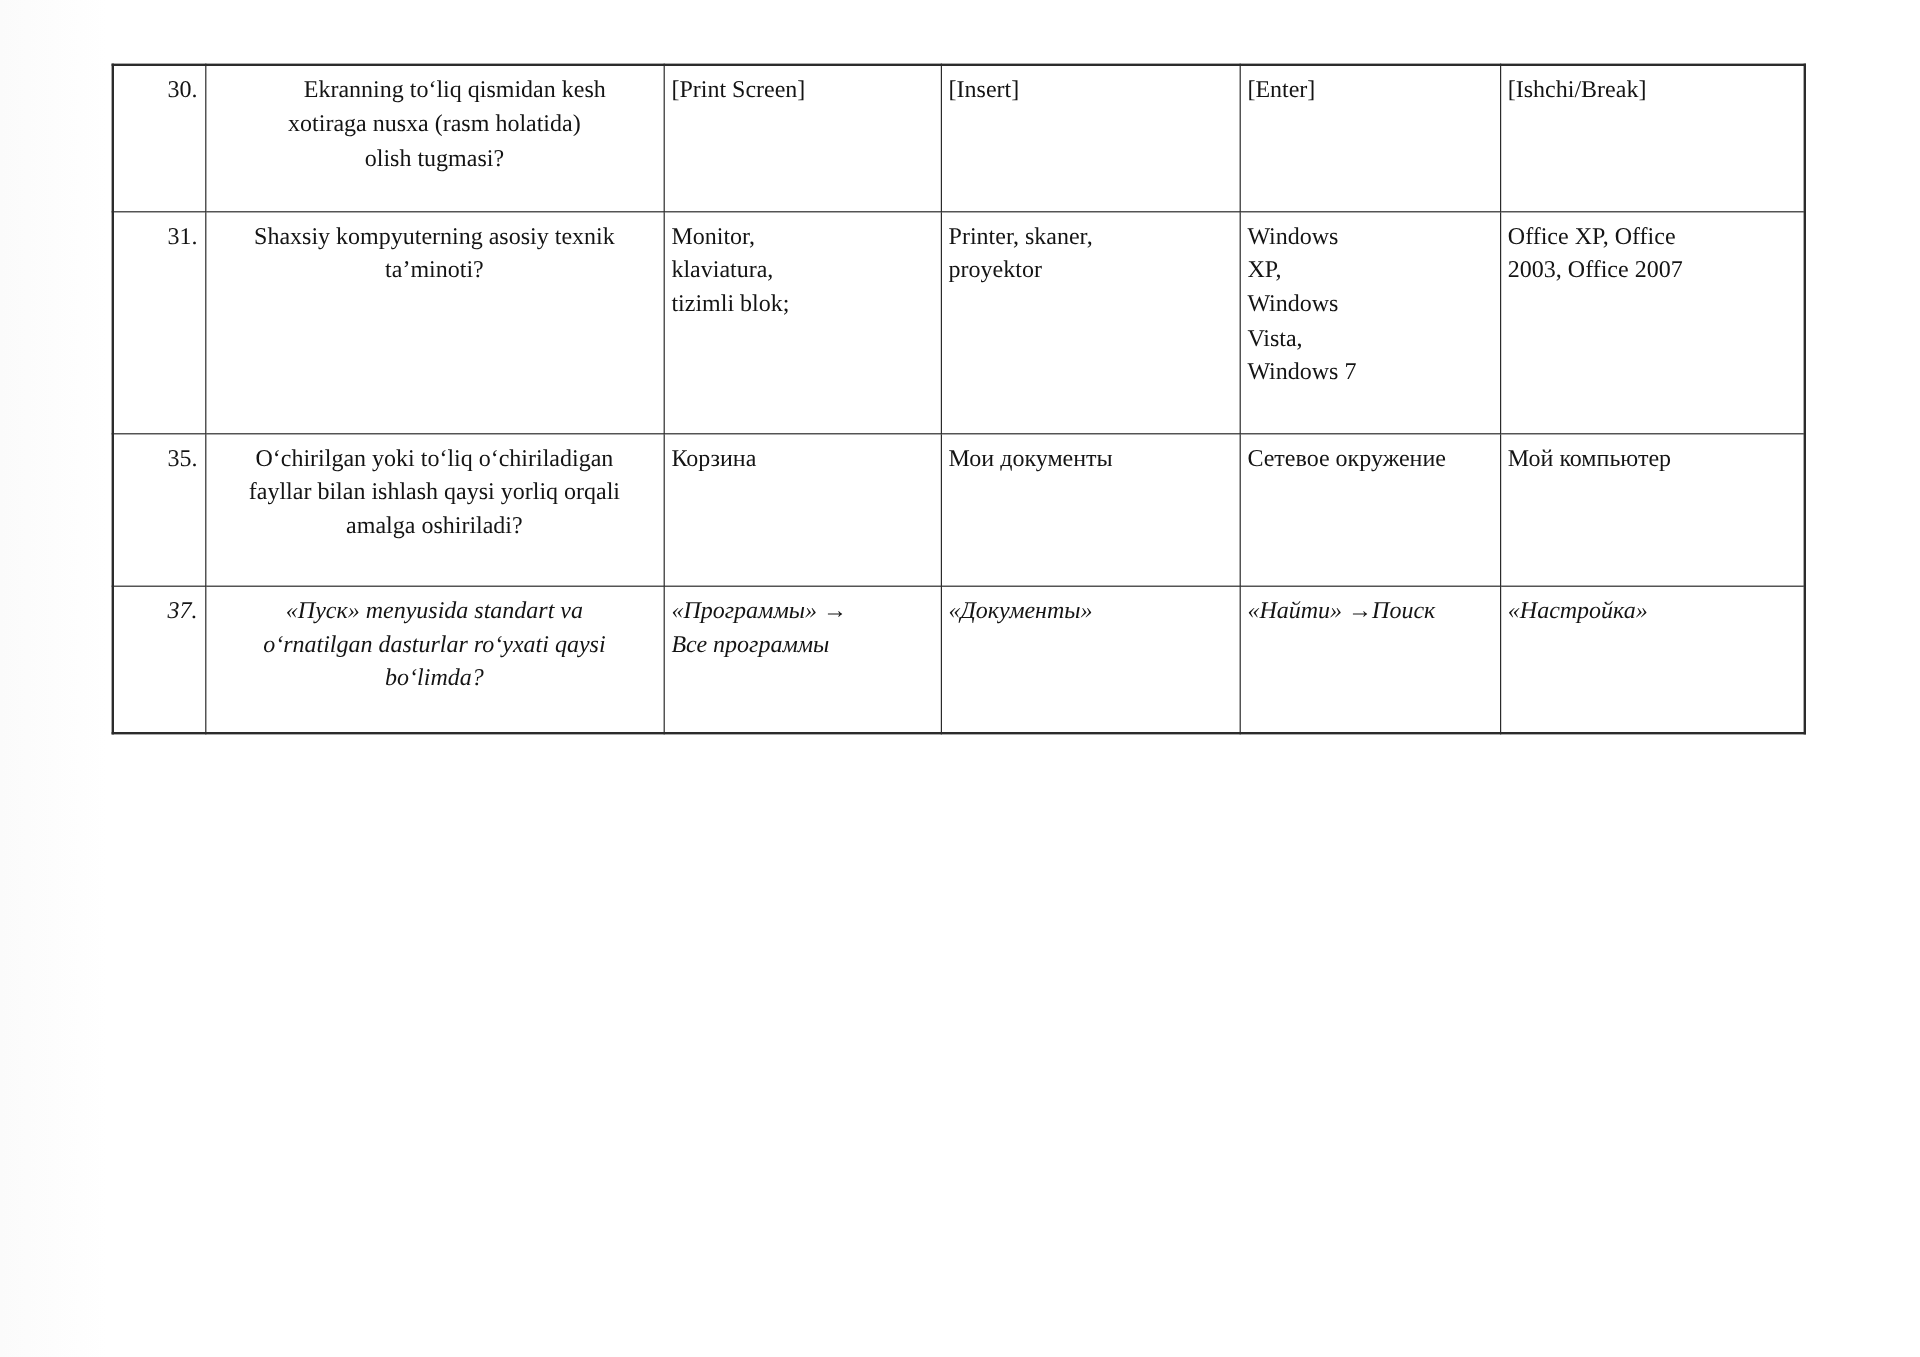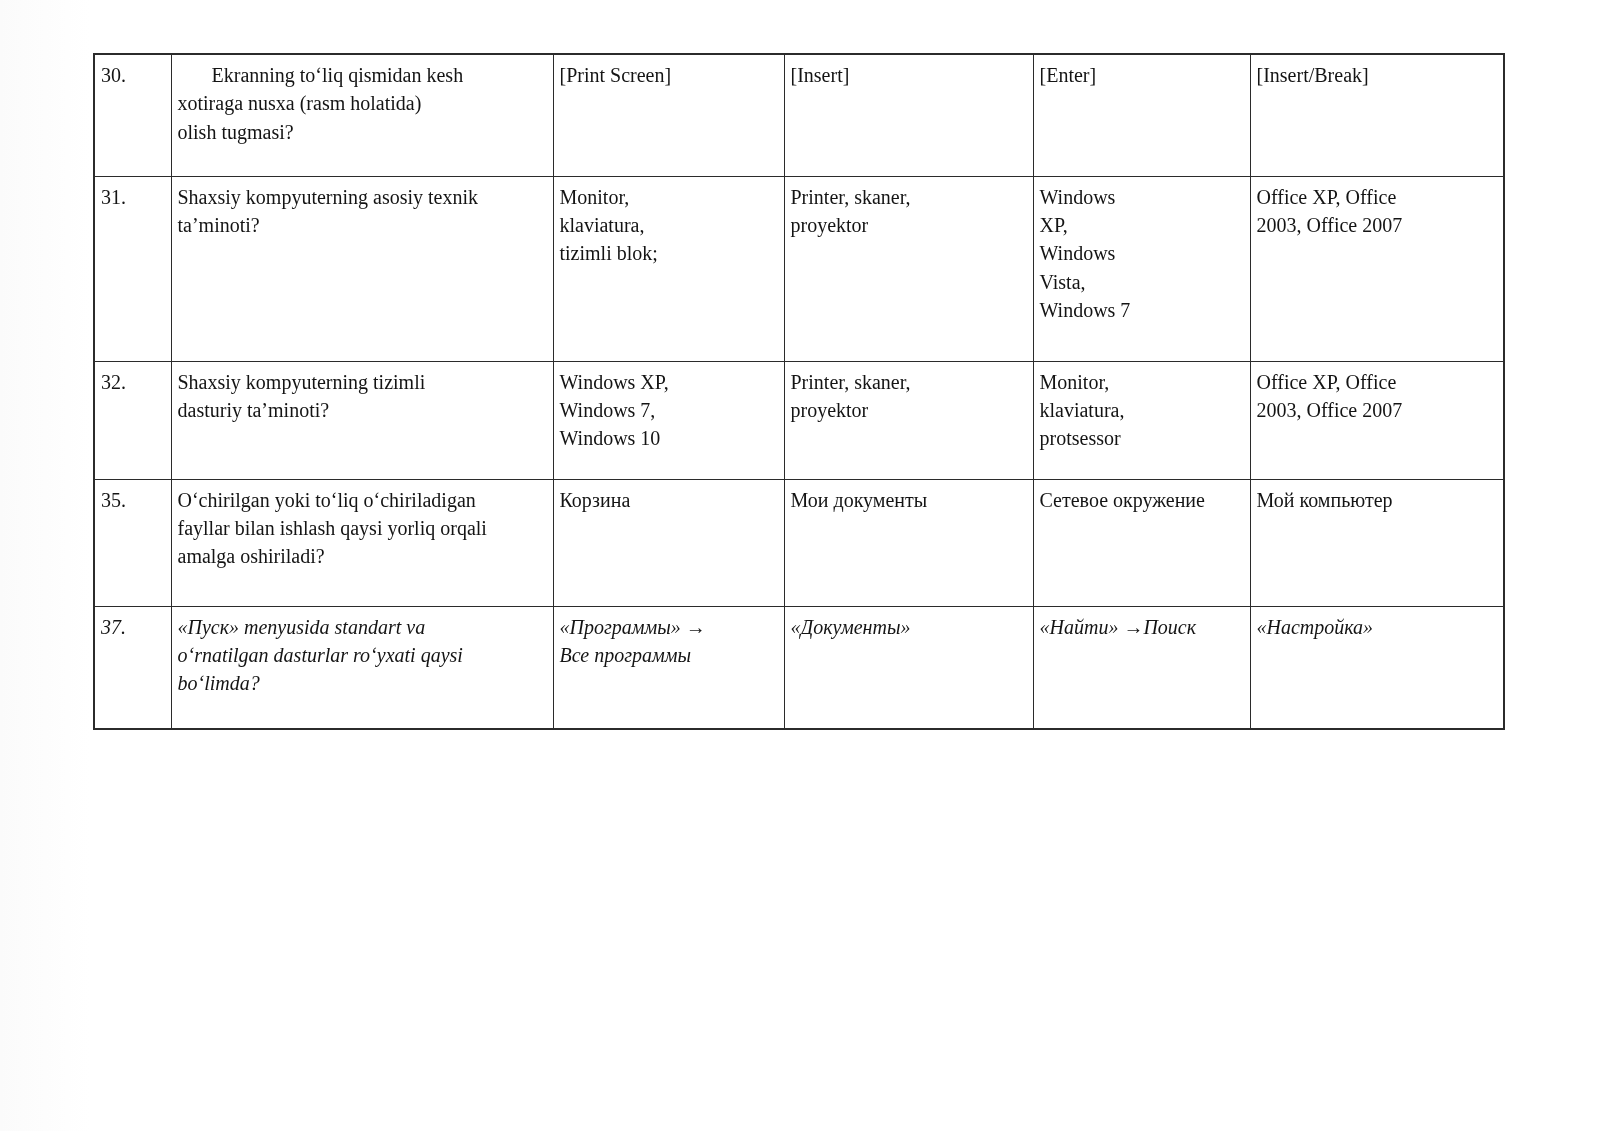--- a/index.html
+++ b/index.html
@@ -36,25 +36,25 @@
     white-space: pre-line;
     overflow: hidden;
   }
   col.w-num { width: 77px; }
   col.w-q   { width: 382px; }
   col.w-a   { width: 231px; }
   col.w-b   { width: 249px; }
   col.w-c   { width: 217px; }
   col.w-d   { width: 254px; }
   td.c-num {
-    text-align: left;
+    text-align: right;
     padding-top: 6px;
   }
   td.c-q {
-    text-align: left;
+    text-align: center;
     padding-left: 9px;
     padding-right: 10px;
   }
   td.c-q.indent {
     text-indent: 34px;
   }
   td.c-opt {
     text-align: left;
     padding-left: 10px;
     padding-right: 10px;
@@ -75,51 +75,36 @@
     </colgroup>
     <tbody id="quiz-body">
         <tr style="height: 122px;">
     <td class="c-num">30.</td>
     <td class="c-q indent">Ekranning to‘liq qismidan kesh
 xotiraga nusxa (rasm holatida)
 olish tugmasi?</td>
     <td class="c-opt">[Print Screen]</td>
     <td class="c-opt">[Insert]</td>
     <td class="c-opt">[Enter]</td>
-    <td class="c-opt">[Insert/Break]</td>
+    <td class="c-opt">[Ishchi/Break]</td>
   </tr>
         <tr style="height: 185px; margin-top: 48px;">
     <td class="c-num">31.</td>
     <td class="c-q">Shaxsiy kompyuterning asosiy texnik
 ta’minoti?</td>
     <td class="c-opt">Monitor,
 klaviatura,
 tizimli blok;</td>
     <td class="c-opt">Printer, skaner,
 proyektor</td>
     <td class="c-opt">Windows
 XP,
 Windows
 Vista,
 Windows 7</td>
-    <td class="c-opt">Office XP, Office
-2003, Office 2007</td>
-  </tr>
-        <tr style="height: 118px;">
-    <td class="c-num">32.</td>
-    <td class="c-q">Shaxsiy kompyuterning tizimli
-dasturiy ta’minoti?</td>
-    <td class="c-opt">Windows XP,
-Windows 7,
-Windows 10</td>
-    <td class="c-opt">Printer, skaner,
-proyektor</td>
-    <td class="c-opt">Monitor,
-klaviatura,
-protsessor</td>
     <td class="c-opt">Office XP, Office
 2003, Office 2007</td>
   </tr>
         <tr style="height: 127px;">
     <td class="c-num">35.</td>
     <td class="c-q">O‘chirilgan yoki to‘liq o‘chiriladigan
 fayllar bilan ishlash qaysi yorliq orqali
 amalga oshiriladi?</td>
     <td class="c-opt">Корзина</td>
     <td class="c-opt">Мои документы</td>

